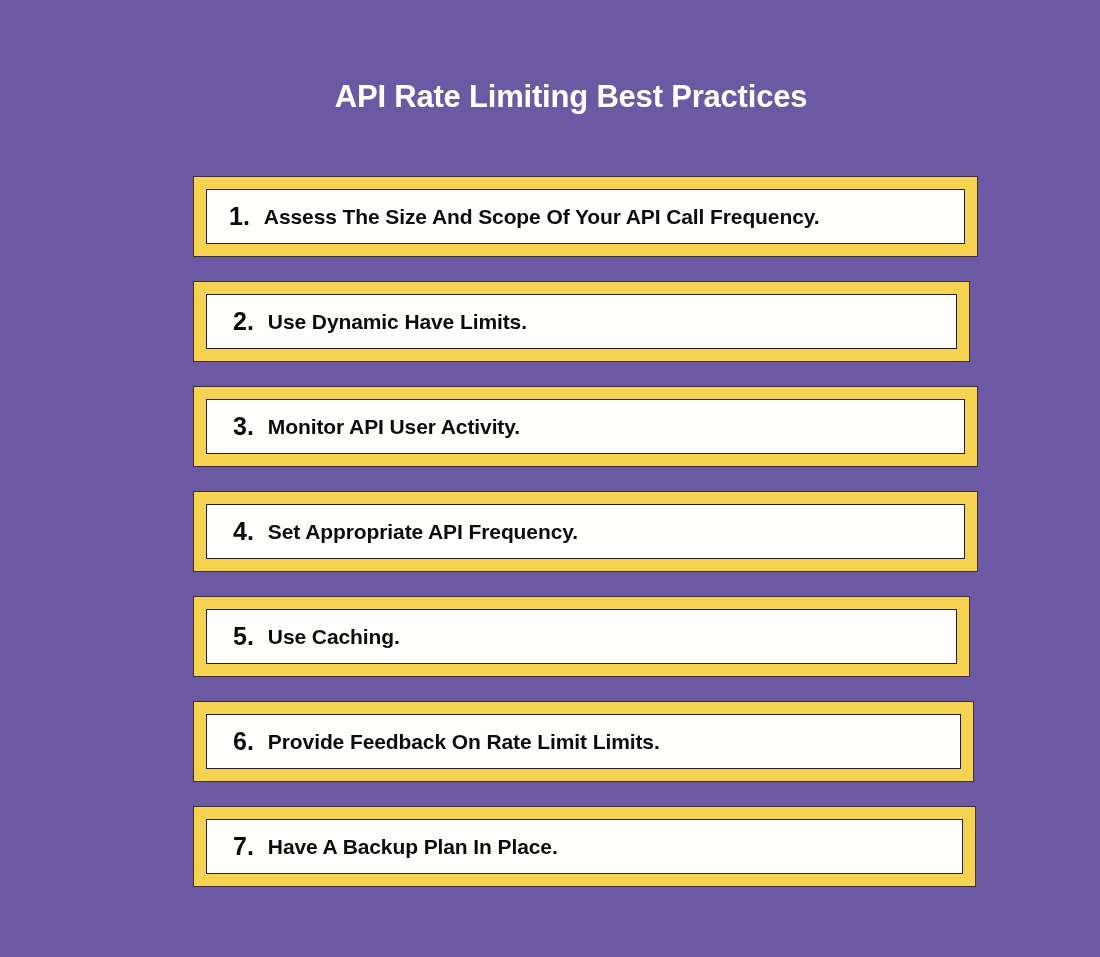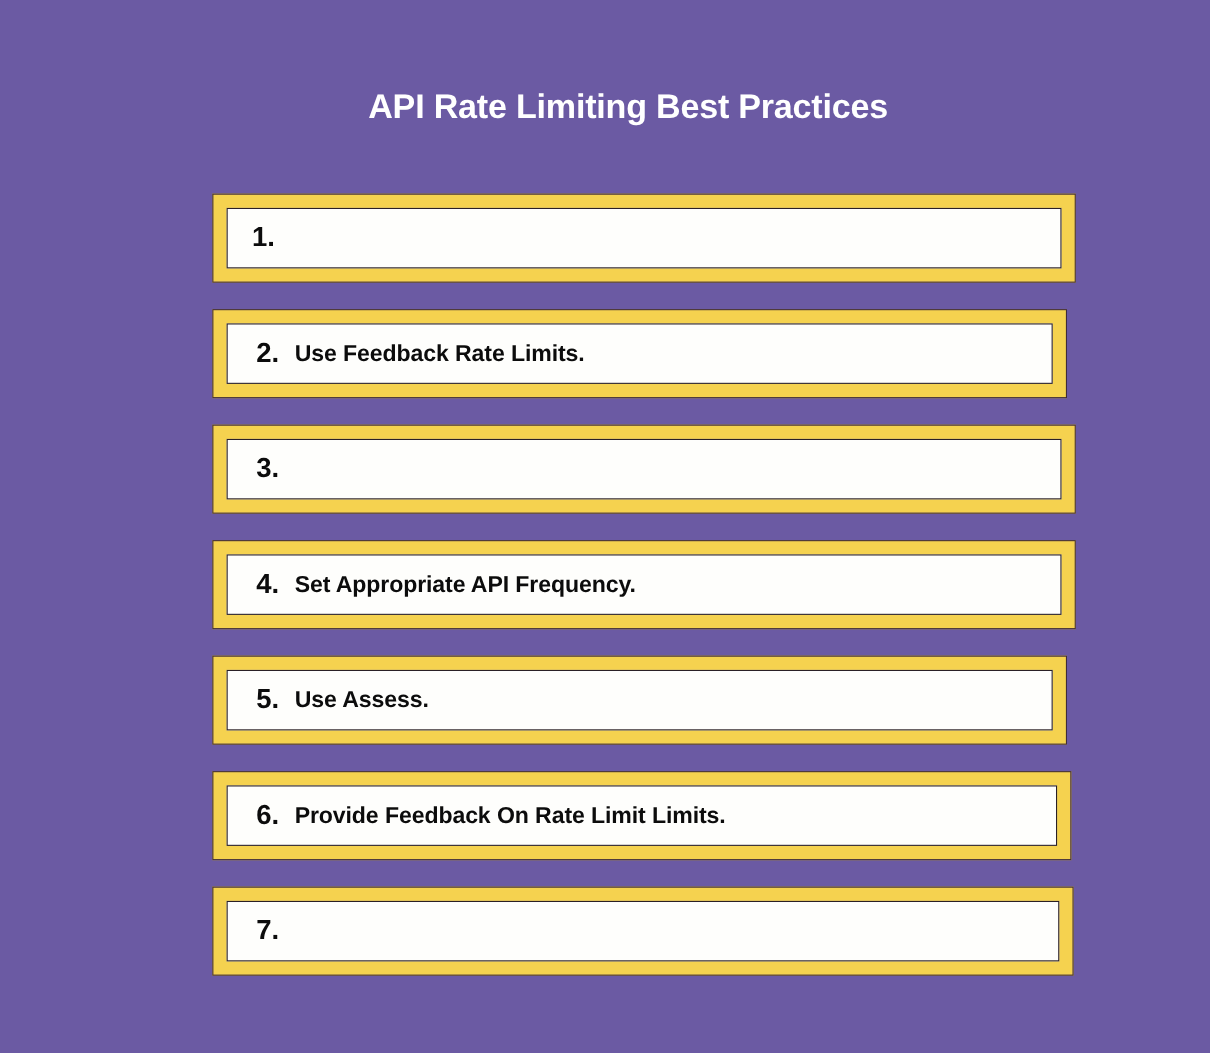--- a/index.html
+++ b/index.html
@@ -99,57 +99,60 @@
 
 <div class="page">
 
   <div class="title">API Rate Limiting Best Practices</div>
 
   <div class="list">
 
     <div class="item item-w1">
       <div class="item-inner">
         <span class="num">1.</span>
+        <span class="txt">Assess The Size And Scope Of Your API Call Frequency.</span>
       </div>
     </div>
 
     <div class="item item-w2 pad-md">
       <div class="item-inner">
         <span class="num">2.</span>
-        <span class="txt">Use Feedback Rate Limits.</span>
+        <span class="txt">Use Dynamic Have Limits.</span>
       </div>
     </div>
 
     <div class="item item-w3 pad-md">
       <div class="item-inner">
         <span class="num">3.</span>
+        <span class="txt">Monitor API User Activity.</span>
       </div>
     </div>
 
     <div class="item item-w4 pad-md">
       <div class="item-inner">
         <span class="num">4.</span>
         <span class="txt">Set Appropriate API Frequency.</span>
       </div>
     </div>
 
     <div class="item item-w5 pad-md">
       <div class="item-inner">
         <span class="num">5.</span>
-        <span class="txt">Use Assess.</span>
+        <span class="txt">Use Caching.</span>
       </div>
     </div>
 
     <div class="item item-w6 pad-md">
       <div class="item-inner">
         <span class="num">6.</span>
         <span class="txt">Provide Feedback On Rate Limit Limits.</span>
       </div>
     </div>
 
     <div class="item item-w7 pad-md">
       <div class="item-inner">
         <span class="num">7.</span>
+        <span class="txt">Have A Backup Plan In Place.</span>
       </div>
     </div>
 
   </div>
 </div>
 
 </body></html>

